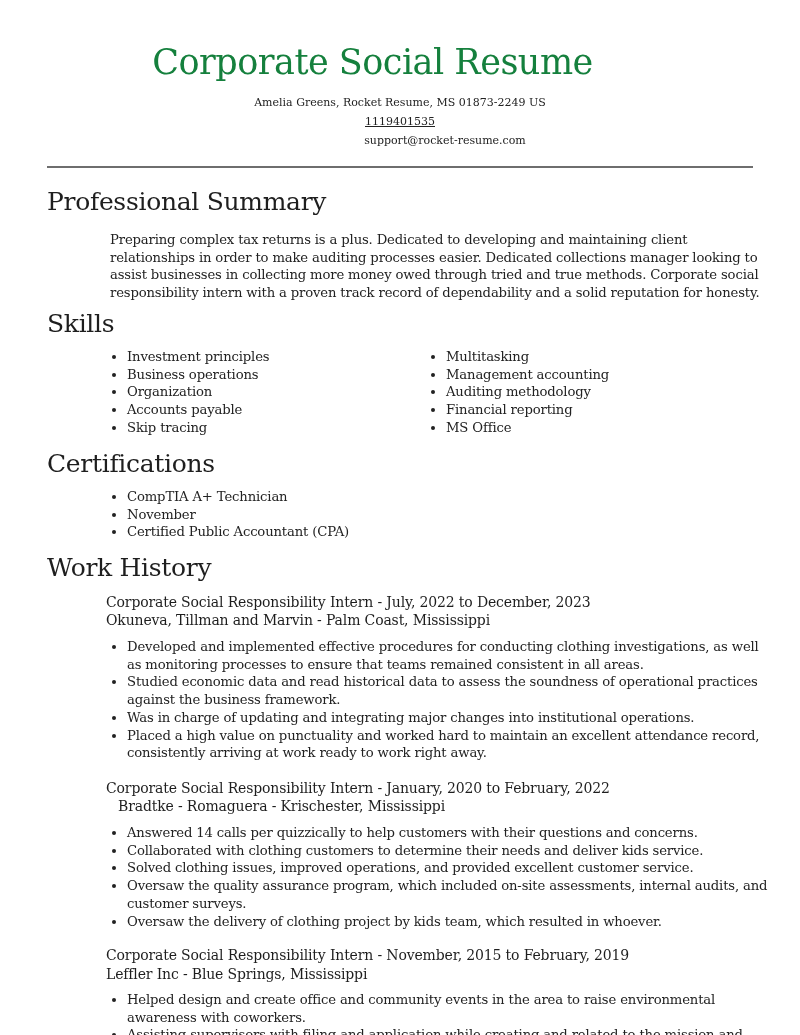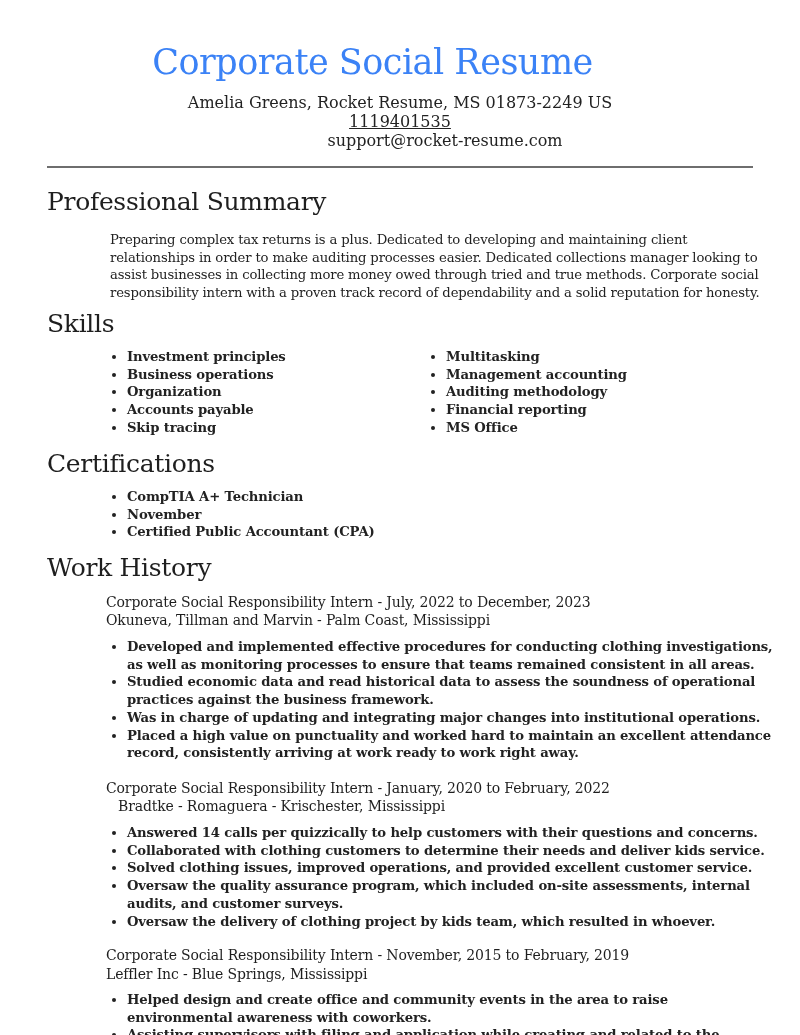--- a/index.html
+++ b/index.html
@@ -5,43 +5,43 @@
     html, body { margin: 0; padding: 0; background: #ffffff; }
     body {
       width: 800px; height: 1035px; overflow: hidden; position: relative;
       font-family: "DejaVu Serif", "Liberation Serif", serif;
       color: #222222;
     }
     .page { position: absolute; left: 0; top: 0; width: 800px; }
     .title {
       position: absolute; left: 0; width: 745px; top: 40px;
       text-align: center; font-size: 35px; font-weight: normal; letter-spacing: -0.5px;
-      color: #3b82f6; margin: 0; line-height: 44px;
+      color: #15803d; margin: 0; line-height: 44px;
     }
     .contact {
       position: absolute; left: 0; width: 800px; text-align: center;
-      font-size: 16px; line-height: 19px; color: #222;
+      font-size: 11px; line-height: 19px; color: #222;
     }
     .divider {
       position: absolute; left: 47px; width: 706px; top: 166px; height: 2px;
       background: #6e6e6e;
     }
     .section-title {
       position: absolute; left: 47px; margin: 0; font-weight: normal;
       font-size: 25px; line-height: 32px; color: #1e1e1e; letter-spacing: -0.3px;
     }
     .para {
       position: absolute; left: 106px; width: 650px;
       font-size: 13.2px; line-height: 17.7px; margin: 4px; letter-spacing: -0.15px;
     }
     ul.bl {
       position: absolute; margin: 0; padding: 0 0 0 21px;
       font-size: 13.2px; line-height: 17.7px; letter-spacing: -0.15px;
     }
-    ul.bl li { margin: 0; padding: 0; font-weight: bold; }
+    ul.bl li { margin: 0; padding: 0; }
     .job-line {
       position: absolute; left: 106px; font-size: 14px; line-height: 18px;
       letter-spacing: -0.15px; color: #1e1e1e;
     }
   </style>
 </head>
 <body>
 
 <div class="page">
 

